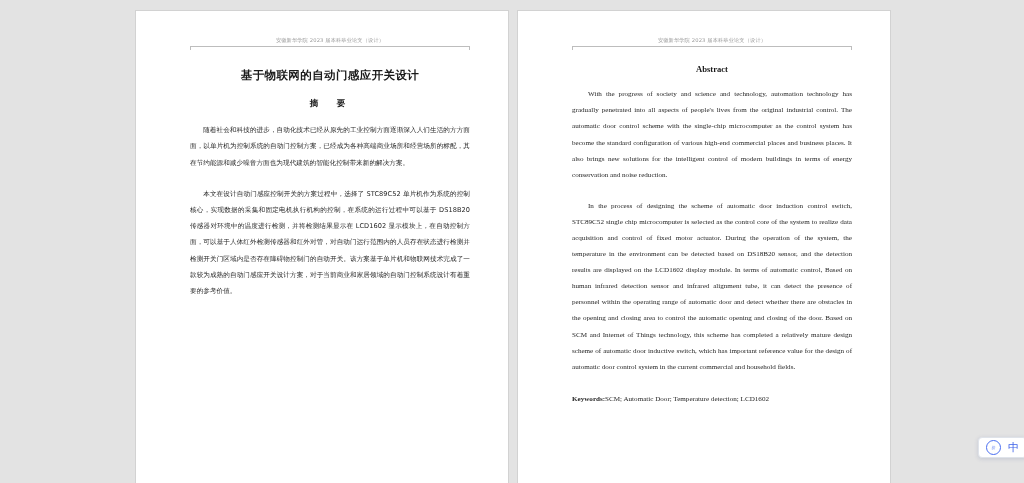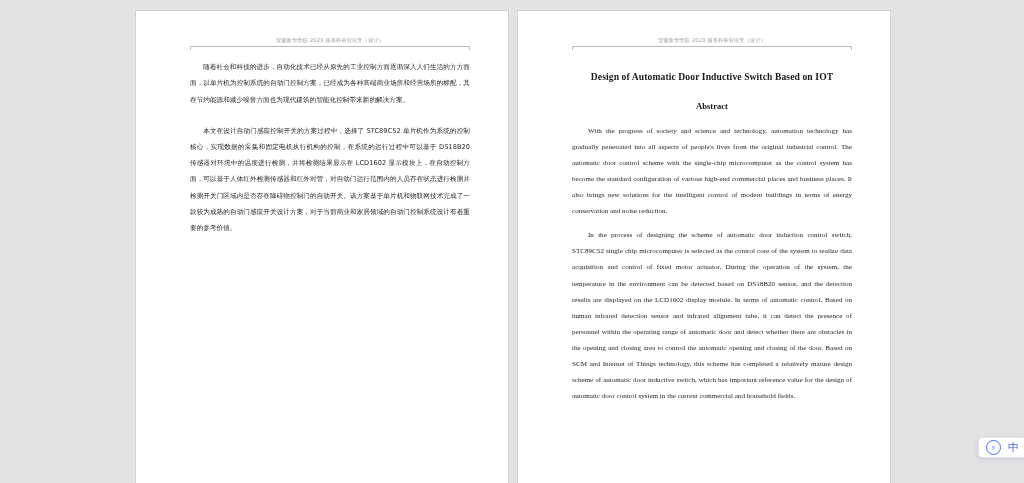--- a/index.html
+++ b/index.html
@@ -143,21 +143,21 @@
     margin-top: 12px;
   }
   .en-body p {
     margin: 0;
     font-size: 7.1px;
     line-height: 16.1px;
     color: #262626;
     text-align: justify;
     text-indent: 16px;
   }
-  .en-body p + p { margin-top: 8px; }
+  .en-body p + p { margin-top: 15px; }
 
   .en-keywords {
     margin-top: 19px;
     font-size: 7.1px;
     line-height: 1.5;
     color: #262626;
   }
   .en-keywords .kw-label { font-weight: bold; }
 
   
@@ -207,44 +207,48 @@
 <body>
 
 <div id="doc-canvas">
 
   <div class="page" id="page-left">
     <div class="page-inner">
 
       <div class="page-header">安徽新华学院 2023 届本科毕业论文（设计）</div>
       <div class="header-rule"></div>
 
+      <div class="cn-title">基于物联网的自动门感应开关设计</div>
+      <div class="cn-section">摘　要</div>
 
       <div class="cn-body">
         <p>随着社会和科技的进步，自动化技术已经从原先的工业控制方面逐渐深入人们生活的方方面面，以单片机为控制系统的自动门控制方案，已经成为各种高端商业场所和经营场所的标配，其在节约能源和减少噪音方面也为现代建筑的智能化控制带来新的解决方案。</p>
         <p>本文在设计自动门感应控制开关的方案过程中，选择了 STC89C52 单片机作为系统的控制核心，实现数据的采集和固定电机执行机构的控制，在系统的运行过程中可以基于 DS18B20 传感器对环境中的温度进行检测，并将检测结果显示在 LCD1602 显示模块上，在自动控制方面，可以基于人体红外检测传感器和红外对管，对自动门运行范围内的人员存在状态进行检测并检测开关门区域内是否存在障碍物控制门的自动开关。该方案基于单片机和物联网技术完成了一款较为成熟的自动门感应开关设计方案，对于当前商业和家居领域的自动门控制系统设计有着重要的参考价值。</p>
       </div>
 
 
     </div>
   </div>
 
   <div class="page" id="page-right">
     <div class="page-inner">
 
       <div class="page-header">安徽新华学院 2023 届本科毕业论文（设计）</div>
       <div class="header-rule"></div>
 
-      <div class="en-title">Design of Automatic Door Inductive Switch Based on IOT</div>
       <div class="en-section">Abstract</div>
 
       <div class="en-body">
         <p>With the progress of society and science and technology, automation technology has gradually penetrated into all aspects of people's lives from the original industrial control. The automatic door control scheme with the single-chip microcomputer as the control system has become the standard configuration of various high-end commercial places and business places. It also brings new solutions for the intelligent control of modern buildings in terms of energy conservation and noise reduction.</p>
         <p>In the process of designing the scheme of automatic door induction control switch, STC89C52 single chip microcomputer is selected as the control core of the system to realize data acquisition and control of fixed motor actuator. During the operation of the system, the temperature in the environment can be detected based on DS18B20 sensor, and the detection results are displayed on the LCD1602 display module. In terms of automatic control, Based on human infrared detection sensor and infrared alignment tube, it can detect the presence of personnel within the operating range of automatic door and detect whether there are obstacles in the opening and closing area to control the automatic opening and closing of the door. Based on SCM and Internet of Things technology, this scheme has completed a relatively mature design scheme of automatic door inductive switch, which has important reference value for the design of automatic door control system in the current commercial and household fields.</p>
       </div>
 
+      <div class="en-keywords">
+        <span class="kw-label">Keywords:</span><span>SCM; Automatic Door; Temperature detection; LCD1602</span>
+      </div>
 
     </div>
   </div>
 
 </div>
 
 <div id="ime-bar">
   <span class="ime-logo">
     <span>拼</span>
   </span>

